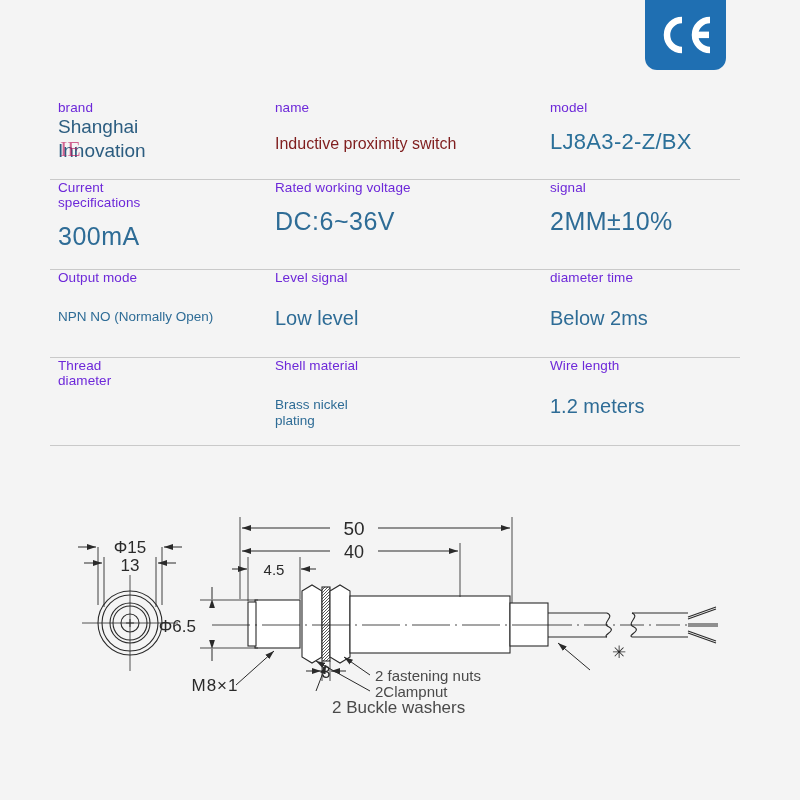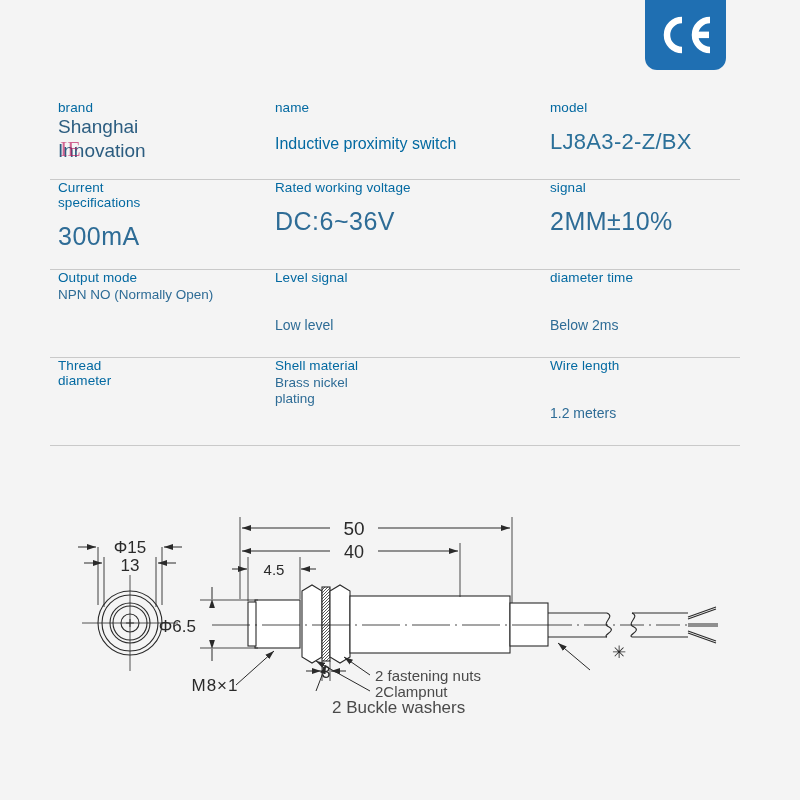--- a/index.html
+++ b/index.html
@@ -51,41 +51,41 @@
   .cell {
     position: absolute;
     top: 0;
     box-sizing: border-box;
   }
   .cell.c1 { left: 8px;   width: 240px; }
   .cell.c2 { left: 225px; width: 260px; }
   .cell.c3 { left: 500px; width: 200px; }
 
   .cell-label {
-    color: #0369a1;
+    color: #6d28d9;
     font-size: 13.5px;
     line-height: 15px;
     font-weight: 400;
     letter-spacing: .1px;
     white-space: pre-line;
   }
   .cell-value {
     color: #2e6c96;
     font-weight: 400;
     white-space: pre-line;
   }
   
   .v-big   { font-size: 25px; line-height: 28px; margin-top: 12px; letter-spacing: .5px; }
-  .v-mid   { font-size: 14px; line-height: 18px; margin-top: 31px; }
-  .v-small { font-size: 13.5px; line-height: 16px; margin-top: 2px; }
+  .v-mid   { font-size: 20px; line-height: 18px; margin-top: 24px; }
+  .v-small { font-size: 13.5px; line-height: 16px; margin-top: 24px; }
 
   
   .r1 .cell-label { font-size: 13.5px; }
   .r1 .c1 .cell-value { font-size: 19px; line-height: 24px; color:#2c5d80; }
-  .r1 .c2 .cell-value { font-size: 16px; margin-top: 20px; color:#0369a1;}
+  .r1 .c2 .cell-value { font-size: 16px; margin-top: 20px; color:#7f1d1d;}
   .r1 .c3 .cell-value { font-size: 22px; margin-top: 14px; color:#2b7099; letter-spacing:.3px;}
 
   
   #brand-watermark {
     position: absolute;
     left: 2px;
     top: 36px;
     font-size: 22px;
     color: #be185d;
     opacity: .65;

